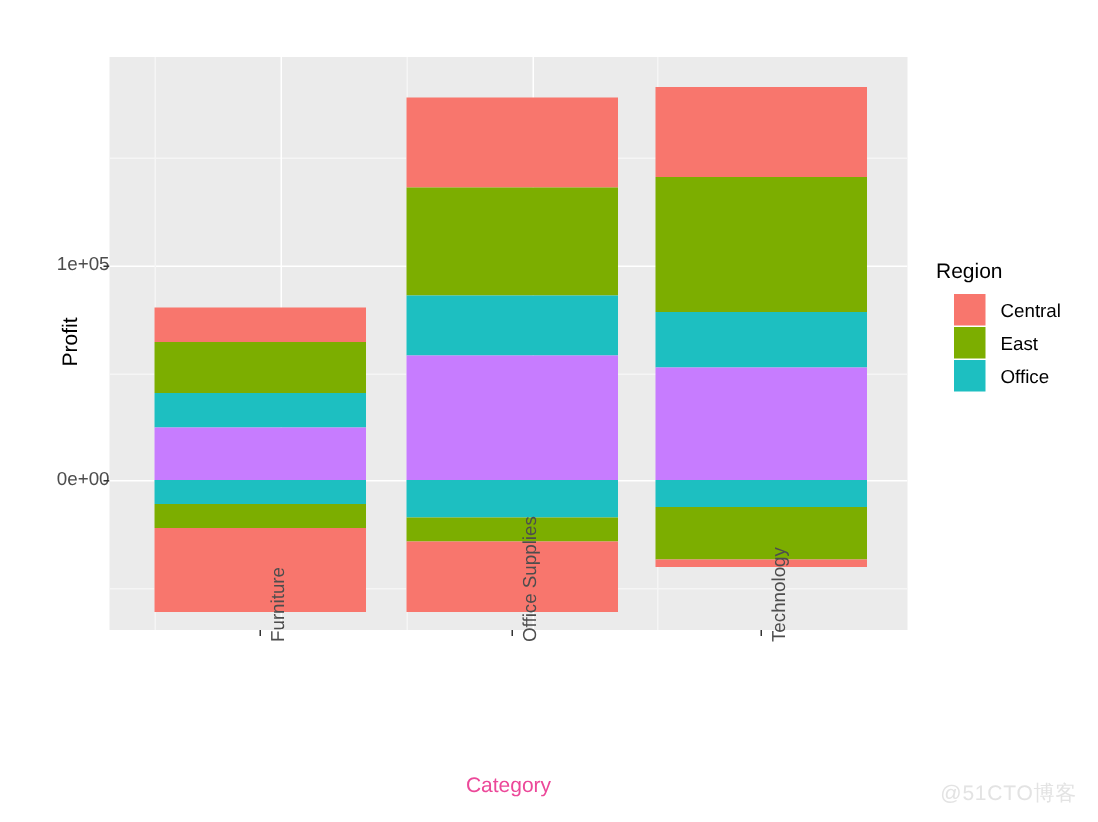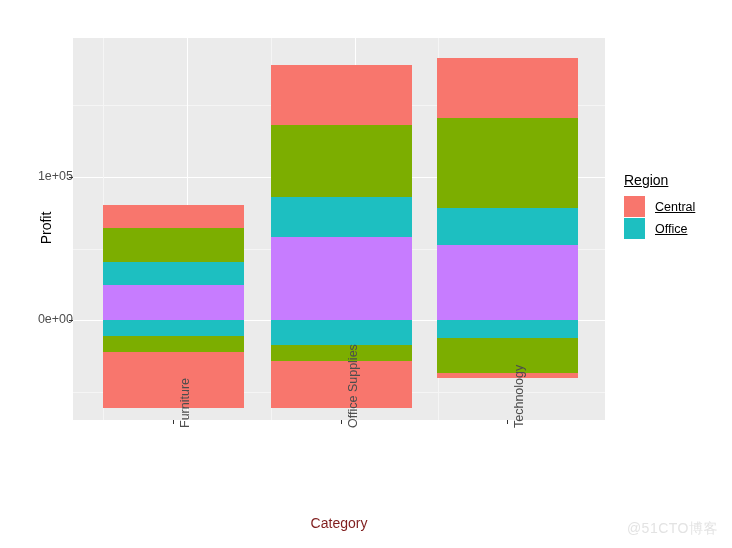--- a/index.html
+++ b/index.html
@@ -124,42 +124,42 @@
     transform: rotate(-90deg);
     transform-origin: left top;
   }
   .x-axis-title {
     position: absolute;
     left: 73px;
     top: 515px;
     width: 532px;
     text-align: center;
     font-size: 14px;
-    color: #7f1d1d;
+    color: #ec4899;
   }
 
   
   .legend {
     position: absolute;
     left: 624px;
     top: 172px;
     width: 104px;
-    text-decoration: underline;
   }
   .legend-title {
     font-size: 14px;
     color: #000000;
     margin-bottom: 8px;
     line-height: 16px;
   }
   .legend-row {
     display: flex;
     align-items: center;
     height: 21px;
     margin-bottom: 1px;
+    margin-left: 12px;
   }
   .legend-key {
     width: 21px;
     height: 21px;
     flex: 0 0 21px;
   }
   .legend-label {
     font-size: 12.5px;
     color: #000000;
     margin-left: 10px;
@@ -249,20 +249,24 @@
   <div class="x-axis-title">Category</div>
 
   <div class="legend">
     <div class="legend-title">Region</div>
     <div id="legend-rows">
         <div class="legend-row">
           <div class="legend-key" style="background: rgb(248, 118, 109);"></div>
           <div class="legend-label">Central</div>
         </div>
         <div class="legend-row">
+          <div class="legend-key" style="background: rgb(124, 174, 0);"></div>
+          <div class="legend-label">East</div>
+        </div>
+        <div class="legend-row">
           <div class="legend-key" style="background: rgb(29, 191, 193);"></div>
           <div class="legend-label">Office</div>
         </div>
       </div>
   </div>
 
   <div class="watermark">@51CTO博客</div>
 </div>
 
 </body></html>

